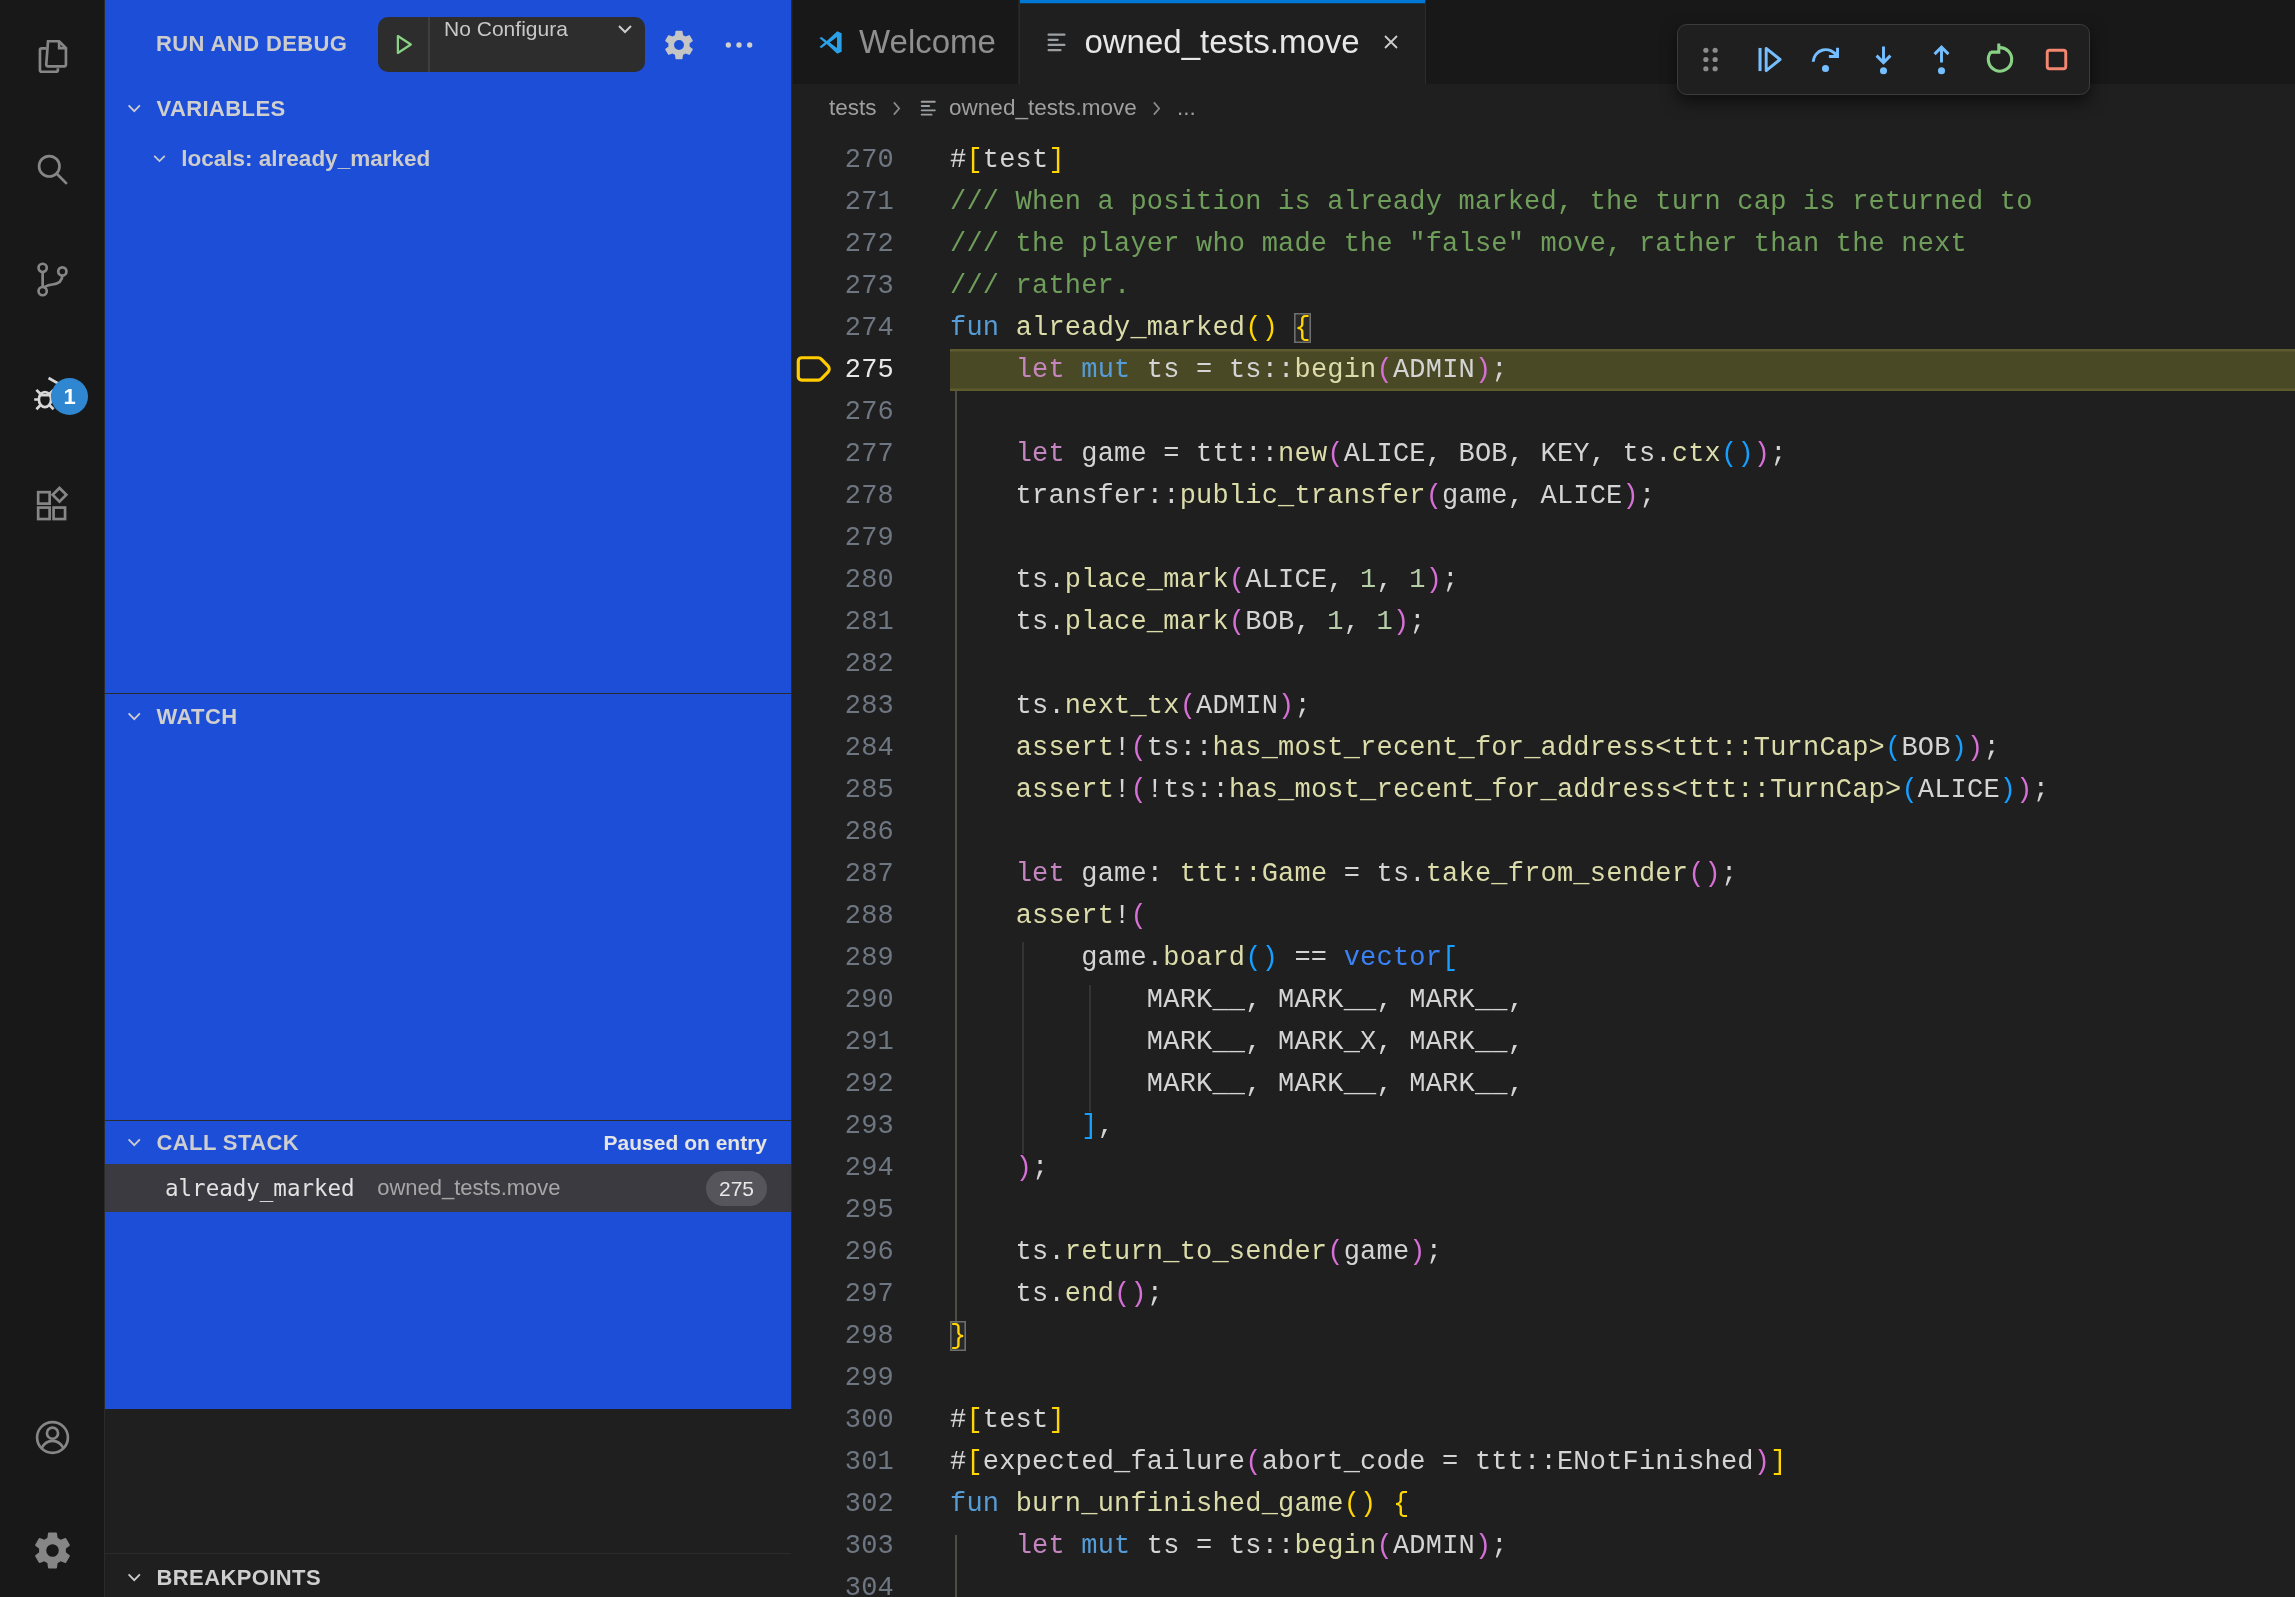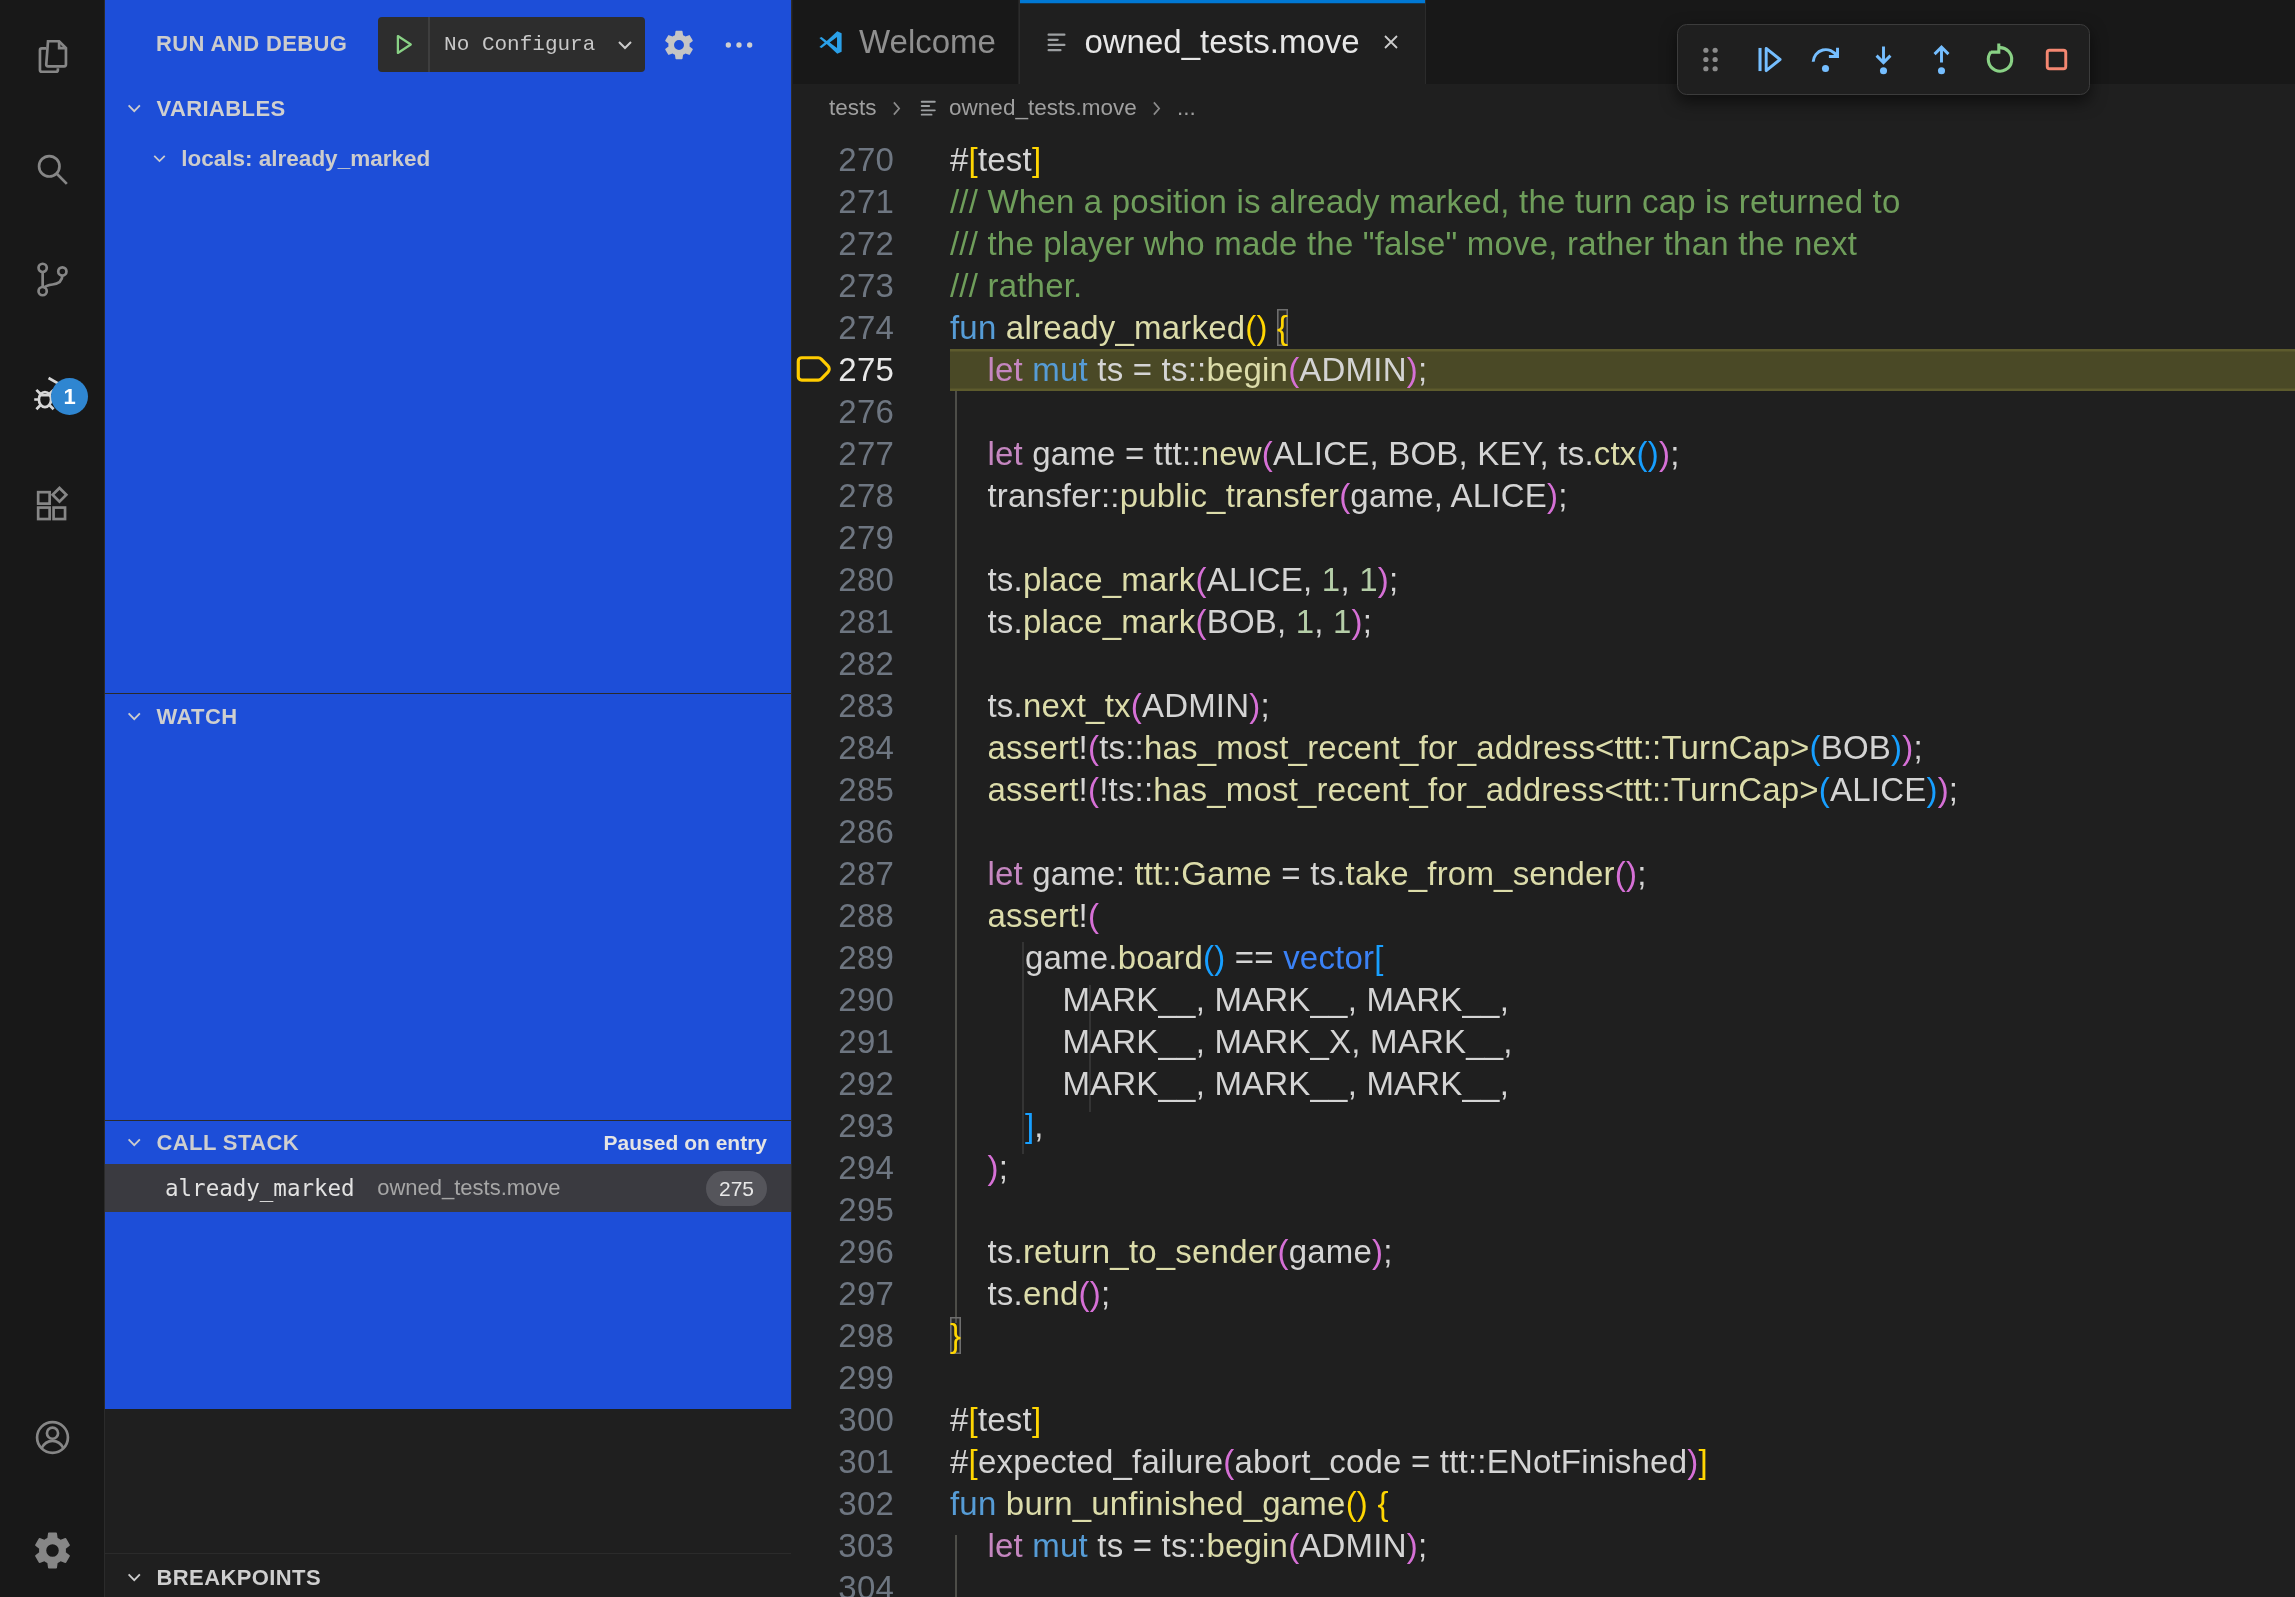--- a/index.html
+++ b/index.html
@@ -13,21 +13,21 @@
   .ab-item svg{width:43px;height:43px;stroke:#868686;fill:none;stroke-width:1.5;}
   .ab-item.active svg{stroke:#d7d7d7;}
   .ab-item .fillicon{fill:#868686;stroke:none;}
   .ab-badge{position:absolute;left:51px;top:32px;width:37px;height:37px;border-radius:50%;background:#2f86d1;color:#fff;
     font-size:22px;font-weight:bold;display:flex;align-items:center;justify-content:center;}
 
   
   .sidebar{position:absolute;left:105px;top:0;width:687px;height:1409px;background:#1d4ed8;border-right:0.8px solid #2b2b2b;}
   .sb-header{position:absolute;left:0;top:0;width:100%;height:88px;}
   .sb-title{position:absolute;left:51px;top:31px;font-size:22px;font-weight:600;color:#cccccc;letter-spacing:0.4px;white-space:nowrap;}
-  .cfg{position:absolute;left:273px;top:17px;width:267px;height:55px;background:#2d2d2d;border-radius:4px;display:flex;align-items:center;overflow:hidden;font-family:Liberation Mono, monospace;}
+  .cfg{position:absolute;left:273px;top:17px;width:267px;height:55px;background:#2d2d2d;border-radius:10px;display:flex;overflow:hidden;}
   .cfg .playzone{width:50px;display:flex;align-items:center;justify-content:center;flex:none;}
   .cfg .divider{width:1.6px;height:55px;background:#3e3e3e;flex:none;}
   .cfg-label{flex:1;font-size:21px;color:#c8c8c8;padding-left:14.5px;white-space:nowrap;overflow:hidden;}
   .cfg .chev{flex:none;margin-right:8px;}
   .sb-gear{position:absolute;left:557px;top:28px;}
   .sb-more{position:absolute;left:618px;top:32px;}
 
   .sect-head{position:absolute;left:0;width:100%;height:37px;display:flex;align-items:center;}
   .sect-head .twist{margin-left:17.7px;flex:none;}
   .sect-label{margin-left:11.3px;font-size:22px;font-weight:700;color:#cfcfcf;letter-spacing:0.4px;}
@@ -57,21 +57,21 @@
   .bc-sep{display:flex;align-items:center;}
 
   
   .dbgbar{position:absolute;left:884px;top:24px;width:413px;height:71px;background:#1f1f1f;border:1.6px solid #3c3c3c;border-radius:9.7px;
     box-shadow:0 6.4px 16px rgba(0,0,0,.55);display:flex;align-items:center;justify-content:space-between;padding:0 11.3px;z-index:5;}
   .dbtn{width:42px;height:42px;display:flex;align-items:center;justify-content:center;}
   .dbtn svg{width:37px;height:37px;}
 
   
   .code{position:absolute;left:0;top:133px;width:100%;height:1465px;padding-top:5.6px;overflow:hidden;
-    font-family:Liberation Sans, sans-serif;font-size:33px;letter-spacing:0.2px;}
+    font-family:Liberation Mono, monospace;font-size:27px;letter-spacing:0.2px;}
   .guides{position:absolute;left:0;top:0;width:100%;height:100%;}
   .guide{position:absolute;width:1.6px;background:#343434;}
   .guide.g0{background:#4d4d48;}
   .crow{position:relative;display:flex;height:42px;line-height:42px;}
   .gut{position:relative;width:157px;flex:none;}
   .lnum{position:absolute;right:56px;top:0;color:#6e7681;}
   .crow.cur .lnum{color:#e8e8e8;}
   .cnt{flex:1;white-space:pre;}
   .crow.cur .cnt{background:#4a4926;box-shadow:inset 0 2.4px 0 #5d5b2d, inset 0 -2.4px 0 #5d5b2d;}
   .exec-icon{position:absolute;left:3.2px;top:5.6px;}

